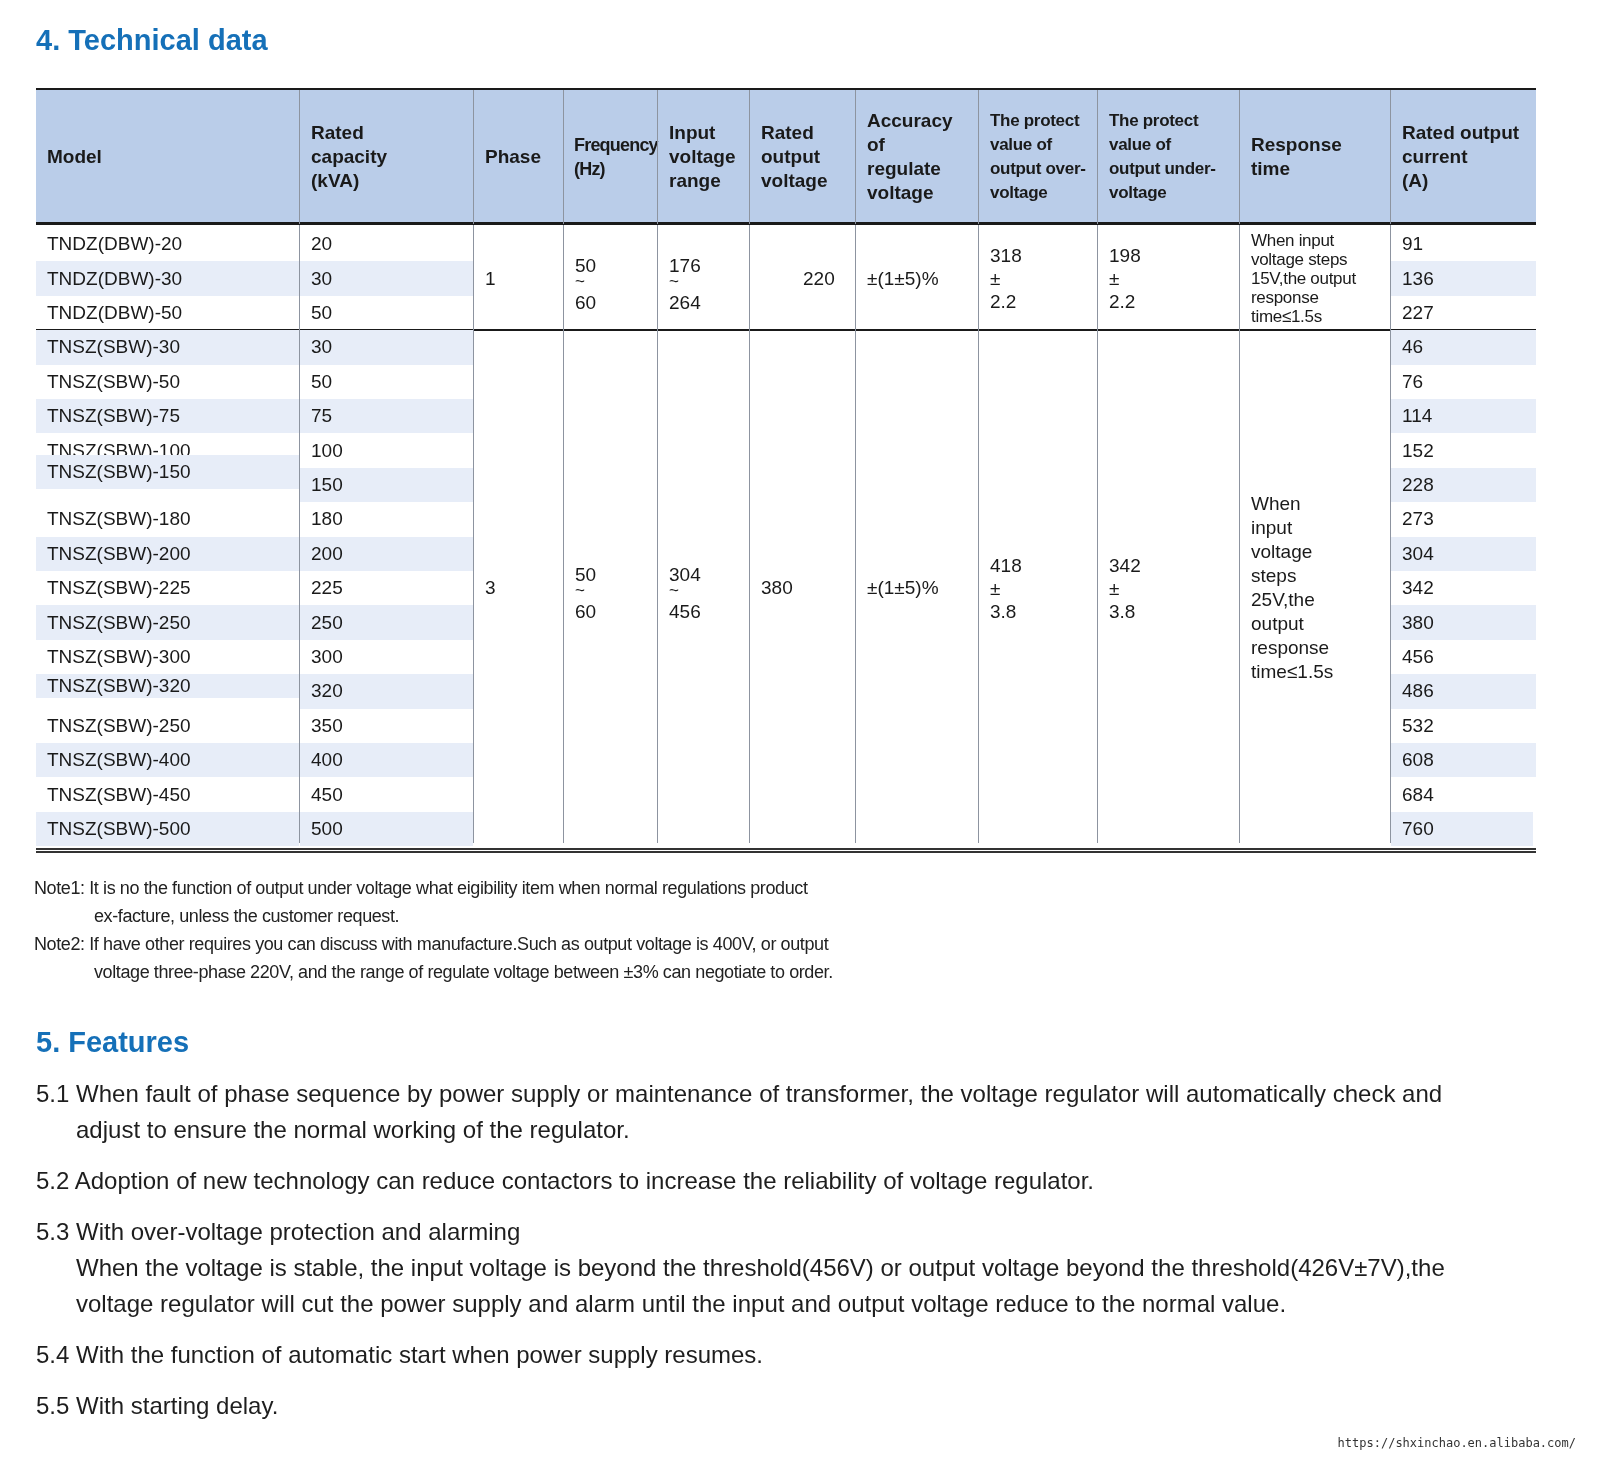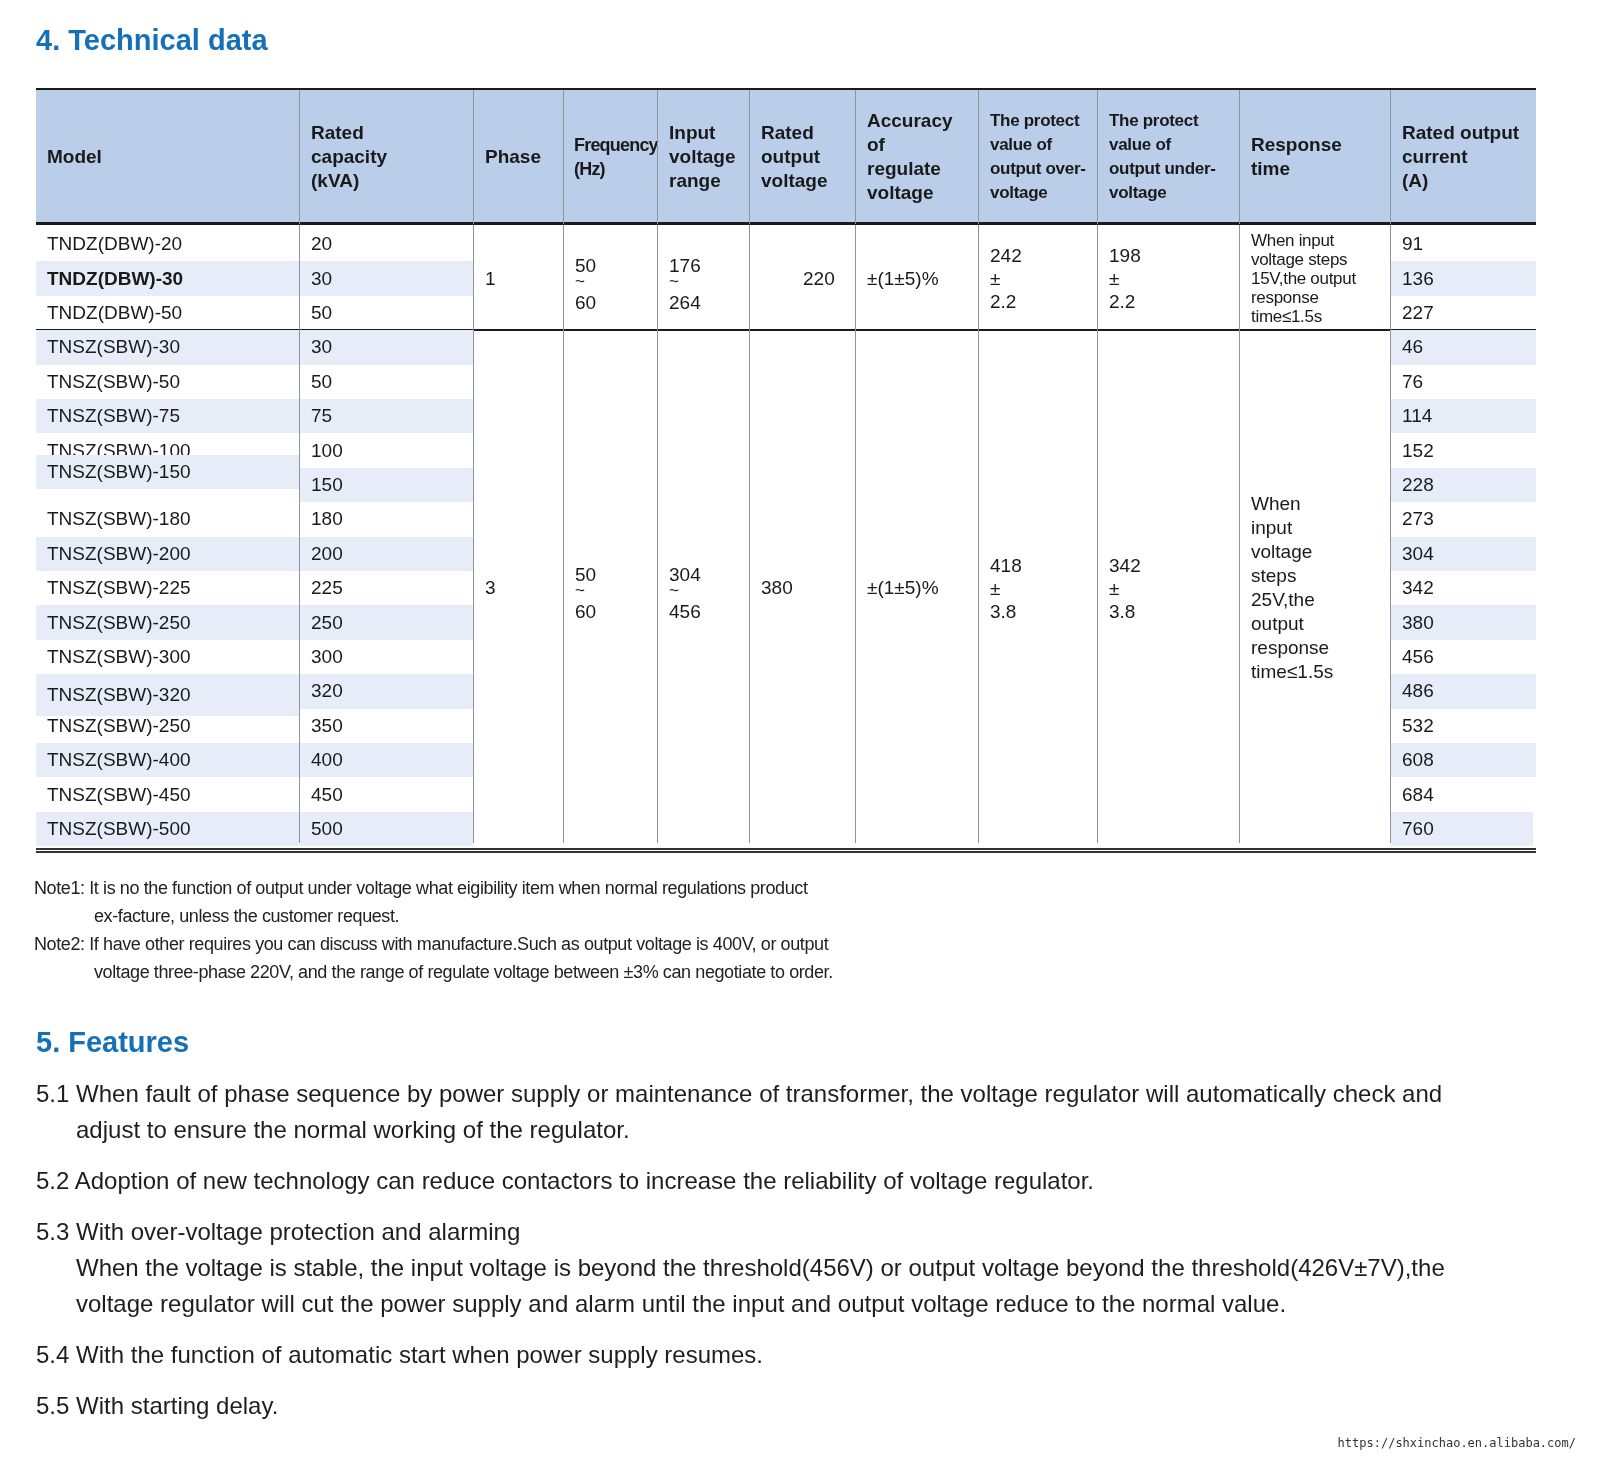--- a/index.html
+++ b/index.html
@@ -99,32 +99,32 @@
       <div class="hcell" style="left: 1354px; width: 146px; padding-left: 11px;">
         <span>Rated output
 current
 (A)</span>
       </div>
     </div>
   <div class="body" id="tbody">
       <div class="cell" style="left: 0px; width: 263px; top: 2px; height: 34.4px;">TNDZ(DBW)-20</div>
       <div class="cell" style="left: 264px; width: 173px; top: 2px; height: 34.4px;">20</div>
       <div class="cell" style="left: 1355px; width: 145px; top: 2px; height: 34.4px;">91</div>
-      <div class="cell shade" style="left: 0px; width: 263px; top: 36.4px; height: 34.4px; font-weight: bold;">TNDZ(DBW)-30</div>
+      <div class="cell shade" style="left: 0px; width: 263px; top: 36.4px; height: 34.4px;">TNDZ(DBW)-30</div>
       <div class="cell shade" style="left: 264px; width: 173px; top: 36.4px; height: 34.4px;">30</div>
       <div class="cell shade" style="left: 1355px; width: 145px; top: 36.4px; height: 34.4px;">136</div>
       <div class="cell" style="left: 0px; width: 263px; top: 70.8px; height: 34.4px;">TNDZ(DBW)-50</div>
       <div class="cell" style="left: 264px; width: 173px; top: 70.8px; height: 34.4px;">50</div>
       <div class="cell" style="left: 1355px; width: 145px; top: 70.8px; height: 34.4px; text-align: center;">227</div>
       <div class="merge" style="left: 438px; width: 89px; top: 2px; height: 103.2px;"><span>1</span></div>
       <div class="merge" style="left: 528px; width: 93px; top: 2px; height: 103.2px;"><div class="stack" style="margin-top: 10px;"><span>50</span><span class="tilde">~</span><span>60</span></div></div>
       <div class="merge" style="left: 622px; width: 91px; top: 2px; height: 103.2px;"><div class="stack" style="margin-top: 10px;"><span>176</span><span class="tilde">~</span><span>264</span></div></div>
       <div class="merge" style="left: 756px; width: 105px; top: 2px; height: 103.2px;"><span>220</span></div>
       <div class="merge" style="left: 820px; width: 122px; top: 2px; height: 103.2px;"><span>±(1±5)%</span></div>
-      <div class="merge" style="left: 943px; width: 118px; top: 2px; height: 103.2px;"><div class="stack"><span>242</span><span>±</span><span>2.2</span></div></div>
+      <div class="merge" style="left: 943px; width: 118px; top: 2px; height: 103.2px;"><div class="stack"><span>318</span><span>±</span><span>2.2</span></div></div>
       <div class="merge" style="left: 1062px; width: 141px; top: 2px; height: 103.2px;"><div class="stack"><span>198</span><span>±</span><span>2.2</span></div></div>
       <div class="merge" style="left: 1204px; width: 150px; top: 2px; height: 103.2px;"><span class="resp-small">When input
 voltage steps
 15V,the output
 response
 time≤1.5s</span></div>
       <div class="group-sep" style="top: 104.2px;"></div>
       <div class="cell shade" style="left: 0px; width: 263px; top: 105.2px; height: 34.4px;">TNSZ(SBW)-30</div>
       <div class="cell shade" style="left: 264px; width: 173px; top: 105.2px; height: 34.4px;">30</div>
       <div class="cell shade" style="left: 1355px; width: 145px; top: 105.2px; height: 34.4px;">46</div>
@@ -148,21 +148,21 @@
       <div class="cell shade" style="left: 1355px; width: 145px; top: 311.6px; height: 34.4px;">304</div>
       <div class="cell" style="left: 0px; width: 263px; top: 346px; height: 34.4px;">TNSZ(SBW)-225</div>
       <div class="cell" style="left: 264px; width: 173px; top: 346px; height: 34.4px;">225</div>
       <div class="cell" style="left: 1355px; width: 145px; top: 346px; height: 34.4px;">342</div>
       <div class="cell shade" style="left: 0px; width: 263px; top: 380.4px; height: 34.4px;">TNSZ(SBW)-250</div>
       <div class="cell shade" style="left: 264px; width: 173px; top: 380.4px; height: 34.4px;">250</div>
       <div class="cell shade" style="left: 1355px; width: 145px; top: 380.4px; height: 34.4px;">380</div>
       <div class="cell" style="left: 0px; width: 263px; top: 414.8px; height: 34.4px;">TNSZ(SBW)-300</div>
       <div class="cell" style="left: 264px; width: 173px; top: 414.8px; height: 34.4px;">300</div>
       <div class="cell" style="left: 1355px; width: 145px; top: 414.8px; height: 34.4px;">456</div>
-      <div class="cell shade" style="left: 0px; width: 263px; top: 449.2px; height: 42px;">TNSZ(SBW)-320</div>
+      <div class="cell shade" style="left: 0px; width: 263px; top: 449.2px; height: 24px;">TNSZ(SBW)-320</div>
       <div class="cell shade" style="left: 264px; width: 173px; top: 449.2px; height: 34.4px;">320</div>
       <div class="cell shade" style="left: 1355px; width: 145px; top: 449.2px; height: 34.4px;">486</div>
       <div class="cell" style="left: 0px; width: 263px; top: 483.6px; height: 34.4px;">TNSZ(SBW)-250</div>
       <div class="cell" style="left: 264px; width: 173px; top: 483.6px; height: 34.4px;">350</div>
       <div class="cell" style="left: 1355px; width: 145px; top: 483.6px; height: 34.4px;">532</div>
       <div class="cell shade" style="left: 0px; width: 263px; top: 518px; height: 34.4px;">TNSZ(SBW)-400</div>
       <div class="cell shade" style="left: 264px; width: 173px; top: 518px; height: 34.4px;">400</div>
       <div class="cell shade" style="left: 1355px; width: 145px; top: 518px; height: 34.4px;">608</div>
       <div class="cell" style="left: 0px; width: 263px; top: 552.4px; height: 34.4px;">TNSZ(SBW)-450</div>
       <div class="cell" style="left: 264px; width: 173px; top: 552.4px; height: 34.4px;">450</div>

